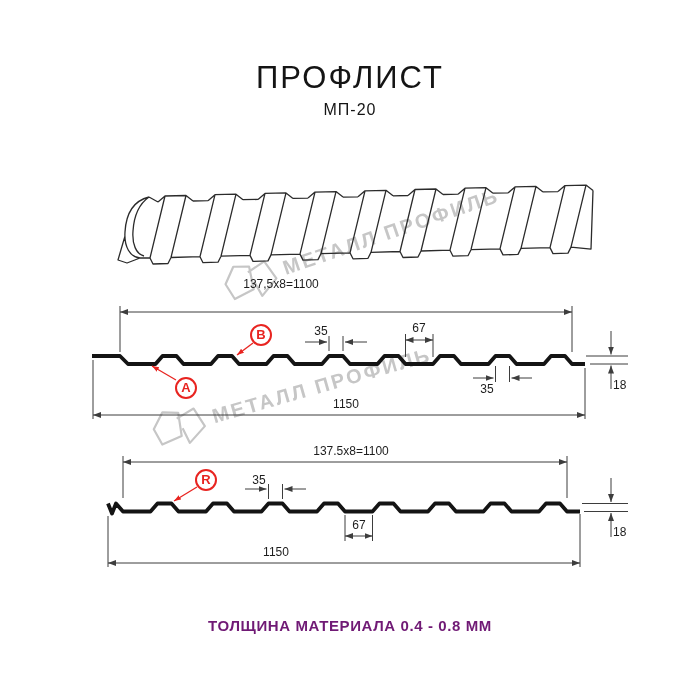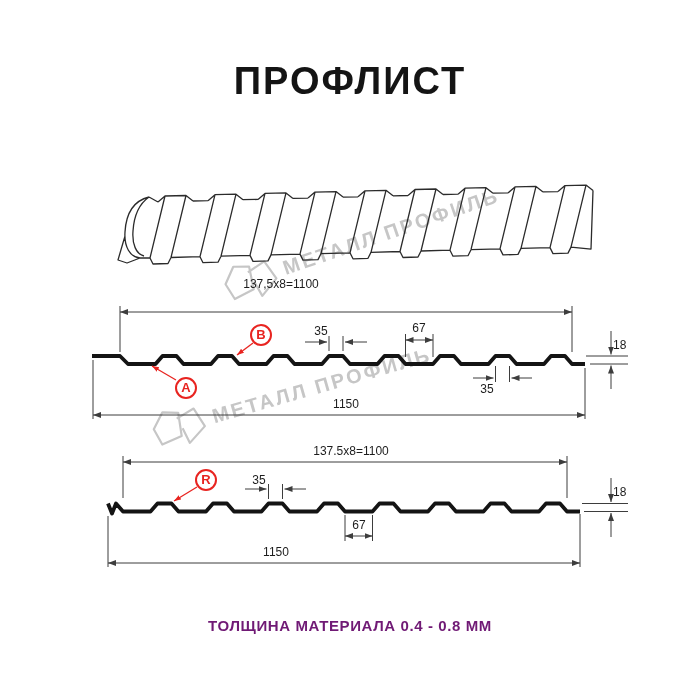--- a/index.html
+++ b/index.html
@@ -1,31 +1,31 @@
 <!DOCTYPE html>
 <html><head>
 <meta charset="utf-8">
 <style>
   html,body{margin:0;padding:0;background:#fff;}
   .page{position:relative;width:700px;height:700px;background:#ffffff;overflow:hidden;
         font-family:"Liberation Sans",sans-serif;}
   .title{position:absolute;left:0;right:0;top:60px;text-align:center;
-         font-size:38px;font-weight:700;letter-spacing:2px;color:#141414;}
+         font-size:31px;font-weight:400;letter-spacing:2px;color:#141414;}
   .subtitle{position:absolute;left:0;right:0;top:101px;text-align:center;
          font-size:16px;font-weight:500;letter-spacing:1px;color:#141414;}
   .footer{position:absolute;left:0;right:0;top:617px;text-align:center;
          font-size:15px;font-weight:600;letter-spacing:0.6px;color:#701a75;}
   .wm{position:absolute;display:flex;align-items:center;gap:7px;
       transform-origin:0 50%;pointer-events:none;}
   .wm span{font-size:20px;font-weight:700;letter-spacing:2.5px;color:#c6c6c6;white-space:nowrap;}
   #wm1{left:224px;top:267px;transform:rotate(-19deg);}
   #wm2{left:152px;top:412px;transform:rotate(-16deg);}
   svg.art{position:absolute;left:0;top:0;}
   .lbl{position:absolute;font-size:12px;color:#1d1d1d;text-align:center;line-height:13px;}
-  .lbl.left{text-align:left;}
+  .lbl.left{text-align:left;margin-top:40px;}
   .co{position:absolute;width:22px;height:22px;box-sizing:border-box;
       border:2px solid #e82420;border-radius:50%;color:#e82420;
       font-size:13px;font-weight:700;line-height:18px;text-align:center;background:transparent;}
 </style>
 </head>
 <body>
 
 <div class="page">
 
   <div class="wm" id="wm1">
@@ -41,20 +41,21 @@
     <svg width="56" height="44" viewBox="0 0 56 44">
       <g fill="none" stroke="#c6c6c6" stroke-width="2.2" stroke-linejoin="round">
         <path d="M3,18 L16,4 L31,9 L28,32 L7,35 Z"></path>
         <path d="M28,14 L47,9 L53,29 L34,41 L31,25"></path>
       </g>
     </svg>
     <span>МЕТАЛЛ ПРОФИЛЬ</span>
   </div>
 
   <div class="title">ПРОФЛИСТ</div>
+  <div class="subtitle">МП-20</div>
 
   <svg class="art" width="700" height="700" viewBox="0 0 700 700">
     <defs>
       <marker id="ar" markerWidth="9" markerHeight="7" refX="8" refY="3" orient="auto-start-reverse" markerUnits="userSpaceOnUse">
         <path d="M0,0 L8,3 L0,6 Z" fill="#3d3d3d"></path>
       </marker>
       <marker id="arR" markerWidth="8" markerHeight="6" refX="7" refY="2.5" orient="auto-start-reverse" markerUnits="userSpaceOnUse">
         <path d="M0,0 L7,2.5 L0,5 Z" fill="#e82420"></path>
       </marker>
     </defs>

